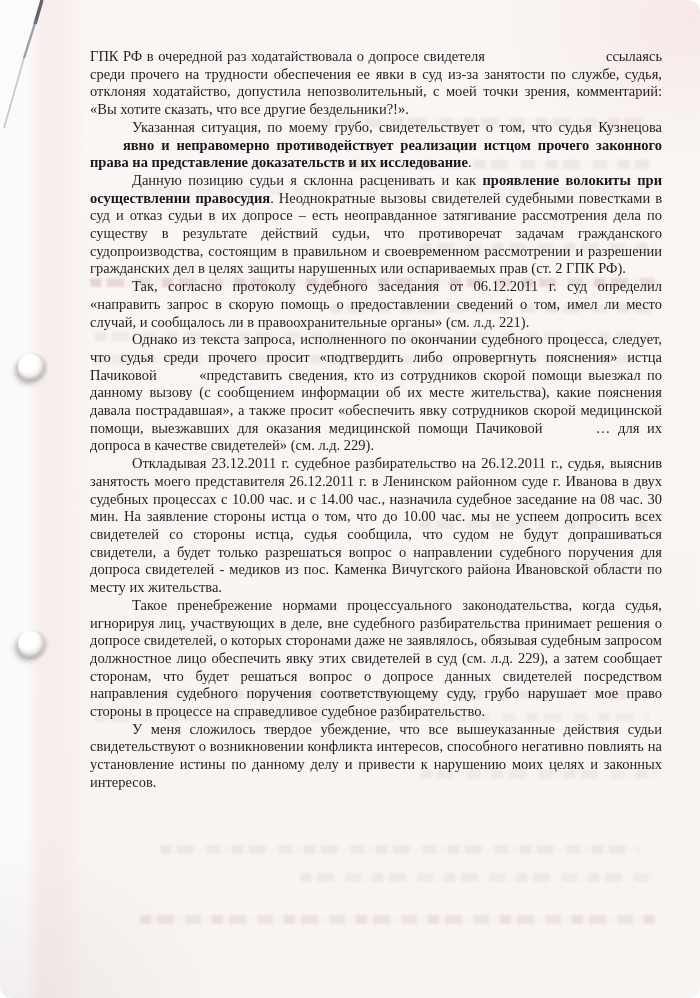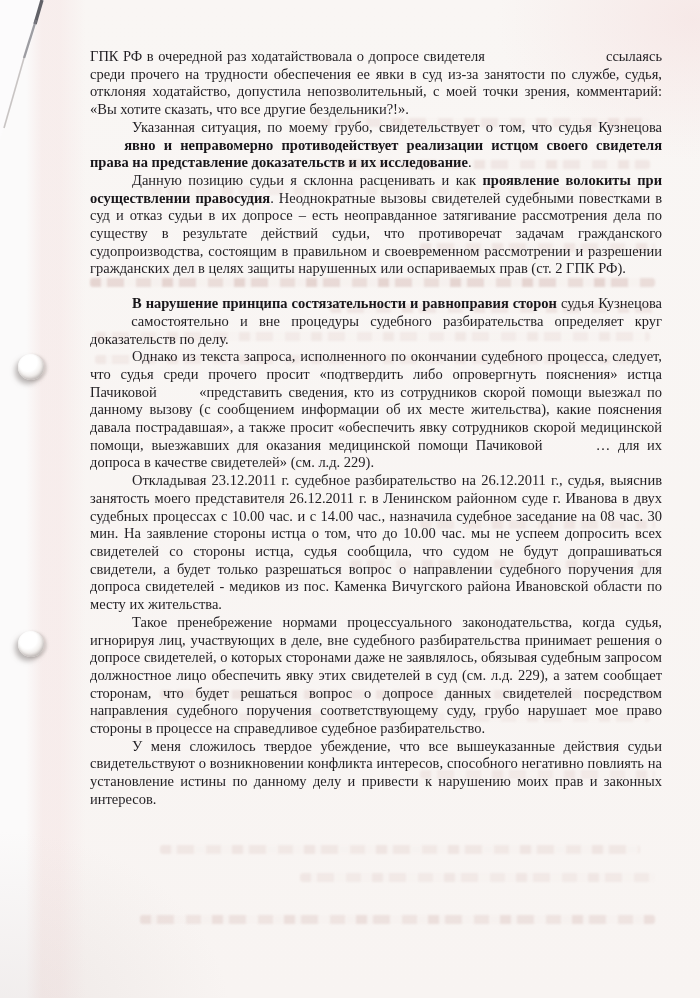--- a/index.html
+++ b/index.html
@@ -8,20 +8,21 @@
     width:700px;height:998px;overflow:hidden;position:relative;
     font-family:"Liberation Serif","DejaVu Serif",serif;
   }
   .page{
     position:absolute;inset:0;
     background:
       radial-gradient(ellipse 280px 200px at 99% 2%, rgba(243,216,216,.45), rgba(243,216,216,0) 70%),
       radial-gradient(ellipse 320px 260px at 0% 102%, rgba(214,203,201,.30), rgba(214,203,201,0) 72%),
       linear-gradient(90deg, #fbfafa 0 26px, rgba(245,226,226,.42) 42px 60px, rgba(248,244,242,0) 86px),
       linear-gradient(0deg, #f8f4f2, #f9f6f4);
+    border-radius: 12px;
   }
   .text-block{
     position:absolute;left:90px;top:48px;width:572px;
     font-size:14.5px;line-height:17.7px;color:#201e22;
     text-align:justify;
   }
   .para{margin:0;padding:0;}
   .para.ind{text-indent:42px;}
   .para.spaced{margin-top:17px;}
   .b{font-weight:700;color:#18161a;}
@@ -73,22 +74,22 @@
   <div class="bleed" style="left:350px;top:560px;width:300px;opacity:.40"></div>
   <div class="bleed" style="left:160px;top:690px;width:495px;opacity:.45"></div>
   <div class="bleed" style="left:95px;top:713px;width:555px;opacity:.30"></div>
   <div class="bleed" style="left:420px;top:770px;width:235px;opacity:.35"></div>
   <div class="bleed" style="left:160px;top:845px;width:480px;opacity:.40"></div>
   <div class="bleed" style="left:300px;top:873px;width:355px;opacity:.35"></div>
   <div class="bleed" style="left:140px;top:915px;width:515px;opacity:.55"></div>
 
   <div class="text-block">
       <p class="para"><span>ГПК РФ в очередной раз ходатайствовала о допросе свидетеля</span> <span class="gap" style="width: 112px;"></span> <span>ссылаясь среди прочего на трудности обеспечения ее явки в суд из-за занятости по службе, судья, отклоняя ходатайство, допустила непозволительный, с моей точки зрения, комментарий: «Вы хотите сказать, что все другие бездельники?!».</span></p>
-      <p class="para ind"><span>Указанная ситуация, по моему грубо, свидетельствует о том, что судья Кузнецова</span> <span class="gap" style="width: 26px;"></span> <span class="b">явно и неправомерно противодействует реализации истцом своего свидетеля права на представление доказательств и их исследование</span><span>.</span></p>
+      <p class="para ind"><span>Указанная ситуация, по моему грубо, свидетельствует о том, что судья Кузнецова</span> <span class="gap" style="width: 26px;"></span> <span class="b">явно и неправомерно противодействует реализации истцом прочего законного права на представление доказательств и их исследование</span><span>.</span></p>
       <p class="para ind"><span>Данную позицию судьи я склонна расценивать и как </span><span class="b">проявление волокиты при осуществлении правосудия</span><span>. Неоднократные вызовы свидетелей судебными повестками в суд и отказ судьи в их допросе – есть неоправданное затягивание рассмотрения дела по существу в результате действий судьи, что противоречат задачам гражданского судопроизводства, состоящим в правильном и своевременном рассмотрении и разрешении гражданских дел в целях защиты нарушенных или оспариваемых прав (ст. 2 ГПК РФ).</span></p>
-      <p class="para ind spaced"><span class="b">В нарушение принципа состязательности и равноправия сторон</span><span> судья Кузнецова</span> <span class="gap" style="width: 30px;"></span> <span>самостоятельно и вне процедуры судебного разбирательства определяет круг доказательств по делу.</span></p>
+      <p class="para ind"><span>Так, согласно протоколу судебного заседания от 06.12.2011 г. суд определил «направить запрос в скорую помощь о предоставлении сведений о том, имел ли место случай, и сообщалось ли в правоохранительные органы» (см. л.д. 221).</span></p>
       <p class="para ind"><span>Однако из текста запроса, исполненного по окончании судебного процесса, следует, что судья среди прочего просит «подтвердить либо опровергнуть пояснения» истца Пачиковой</span> <span class="gap" style="width: 30px;"></span> <span>«представить сведения, кто из сотрудников скорой помощи выезжал по данному вызову (с сообщением информации об их месте жительства), какие пояснения давала пострадавшая», а также просит «обеспечить явку сотрудников скорой медицинской помощи, выезжавших для оказания медицинской помощи Пачиковой</span> <span class="gap" style="width: 38px;"></span> <span>… для их допроса в качестве свидетелей» (см. л.д. 229).</span></p>
       <p class="para ind"><span>Откладывая 23.12.2011 г. судебное разбирательство на 26.12.2011 г., судья, выяснив занятость моего представителя 26.12.2011 г. в Ленинском районном суде г. Иванова в двух судебных процессах с 10.00 час. и с 14.00 час., назначила судебное заседание на 08 час. 30 мин. На заявление стороны истца о том, что до 10.00 час. мы не успеем допросить всех свидетелей со стороны истца, судья сообщила, что судом не будут допрашиваться свидетели, а будет только разрешаться вопрос о направлении судебного поручения для допроса свидетелей - медиков из пос. Каменка Вичугского района Ивановской области по месту их жительства.</span></p>
       <p class="para ind"><span>Такое пренебрежение нормами процессуального законодательства, когда судья, игнорируя лиц, участвующих в деле, вне судебного разбирательства принимает решения о допросе свидетелей, о которых сторонами даже не заявлялось, обязывая судебным запросом должностное лицо обеспечить явку этих свидетелей в суд (см. л.д. 229), а затем сообщает сторонам, что будет решаться вопрос о допросе данных свидетелей посредством направления судебного поручения соответствующему суду, грубо нарушает мое право стороны в процессе на справедливое судебное  разбирательство.</span></p>
-      <p class="para ind"><span>У меня сложилось твердое убеждение, что все вышеуказанные действия судьи свидетельствуют о возникновении конфликта интересов, способного негативно повлиять на установление истины по данному делу и привести к нарушению моих прав и законных интересов.</span></p>
+      <p class="para ind"><span>У меня сложилось твердое убеждение, что все вышеуказанные действия судьи свидетельствуют о возникновении конфликта интересов, способного негативно повлиять на установление истины по данному делу и привести к нарушению моих целях и законных интересов.</span></p>
     </div>
 
 </div>
 
 </body></html>

